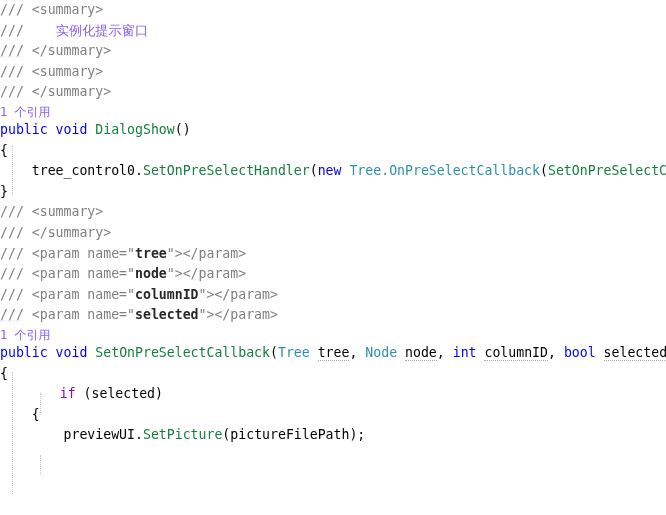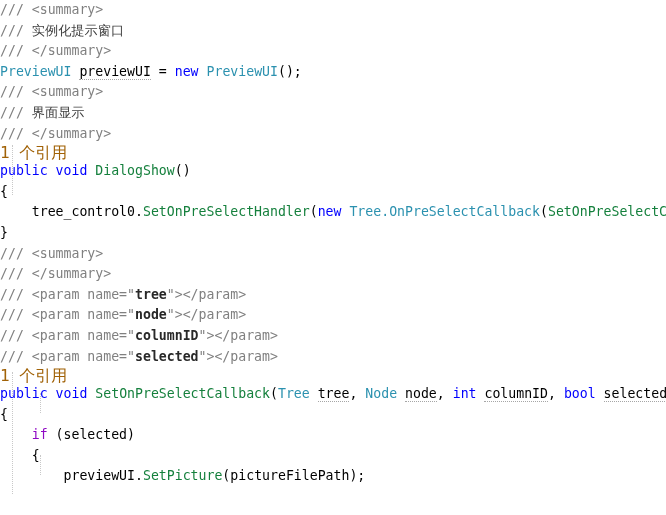--- a/index.html
+++ b/index.html
@@ -24,28 +24,28 @@
     height: 20.6px;
     line-height: 20.6px;
     white-space: pre;
     font-size: 13.2px;
     letter-spacing: 0px;
     color: #000000;
   }
   
   .c-xmldoc  { color: #808080; }          
   .c-xmlattr { color: #282828; font-weight: bold; } 
-  .c-comment { color: #404040; }          
+  .c-comment { color: #8b5cf6; margin-left: 24px; }          
   .c-kw      { color: #0000ff; }          
-  .c-kwctl   { color: #8f08c4; }          
+  .c-kwctl   { color: #8f08c4; margin-left: 28px; }          
   .c-type    { color: #2b91af; }          
   .c-method  { color: #15803d; }          
   .c-plain   { color: #000000; }
   .c-num     { color: #000000; }
-  .c-lens    { color: #a16207; font-size: 16px; }
+  .c-lens    { color: #8b5cf6; font-size: 12px; }
   .c-lensline {
     height: 17px;
     line-height: 17px;
   }
   
   .u-dot {
     border-bottom: 1px dotted #a6a6a6;
     padding-bottom: 0px;
   }
   
@@ -65,25 +65,23 @@
   <div class="guide" style="left:12px; top:372px; height:122px;"></div>
   <div class="guide" style="left:40px; top:393px; height:20px;"></div>
   <div class="guide" style="left:40px; top:455px; height:20px;"></div>
 
   <div class="line"><span class="c-xmldoc">/// </span><span class="c-xmldoc">&lt;summary&gt;</span></div>
 
   <div class="line"><span class="c-xmldoc">/// </span><span class="c-comment">实例化提示窗口</span></div>
 
   <div class="line"><span class="c-xmldoc">/// </span><span class="c-xmldoc">&lt;/summary&gt;</span></div>
 
-  <div class="line"><span class="c-type">PreviewUI</span><span class="c-plain"> </span><span class="c-plain u-dot">previewUI</span><span class="c-plain"> = </span><span class="c-kw">new</span><span class="c-plain"> </span><span class="c-type">PreviewUI</span><span class="c-plain">();</span></div>
 
   <div class="line"><span class="c-xmldoc">/// </span><span class="c-xmldoc">&lt;summary&gt;</span></div>
 
-  <div class="line"><span class="c-xmldoc">/// </span><span class="c-comment">界面显示</span></div>
 
   <div class="line"><span class="c-xmldoc">/// </span><span class="c-xmldoc">&lt;/summary&gt;</span></div>
 
   <div class="line c-lensline"><span class="c-lens">1 个引用</span></div>
 
   <div class="line"><span class="c-kw">public</span><span> </span><span class="c-kw">void</span><span> </span><span class="c-method">DialogShow</span><span class="c-plain">()</span></div>
 
   <div class="line"><span class="c-plain">{</span></div>
 
   <div class="line"><span>    </span><span class="c-plain">tree_control0</span><span class="c-plain">.</span><span class="c-method">SetOnPreSelectHandler</span><span class="c-plain">(</span><span class="c-kw">new</span><span> </span><span class="c-type">Tree</span><span class="c-type">.</span><span class="c-type">OnPreSelectCallback</span><span class="c-plain">(</span><span class="c-method">SetOnPreSelectCallback</span></div>

